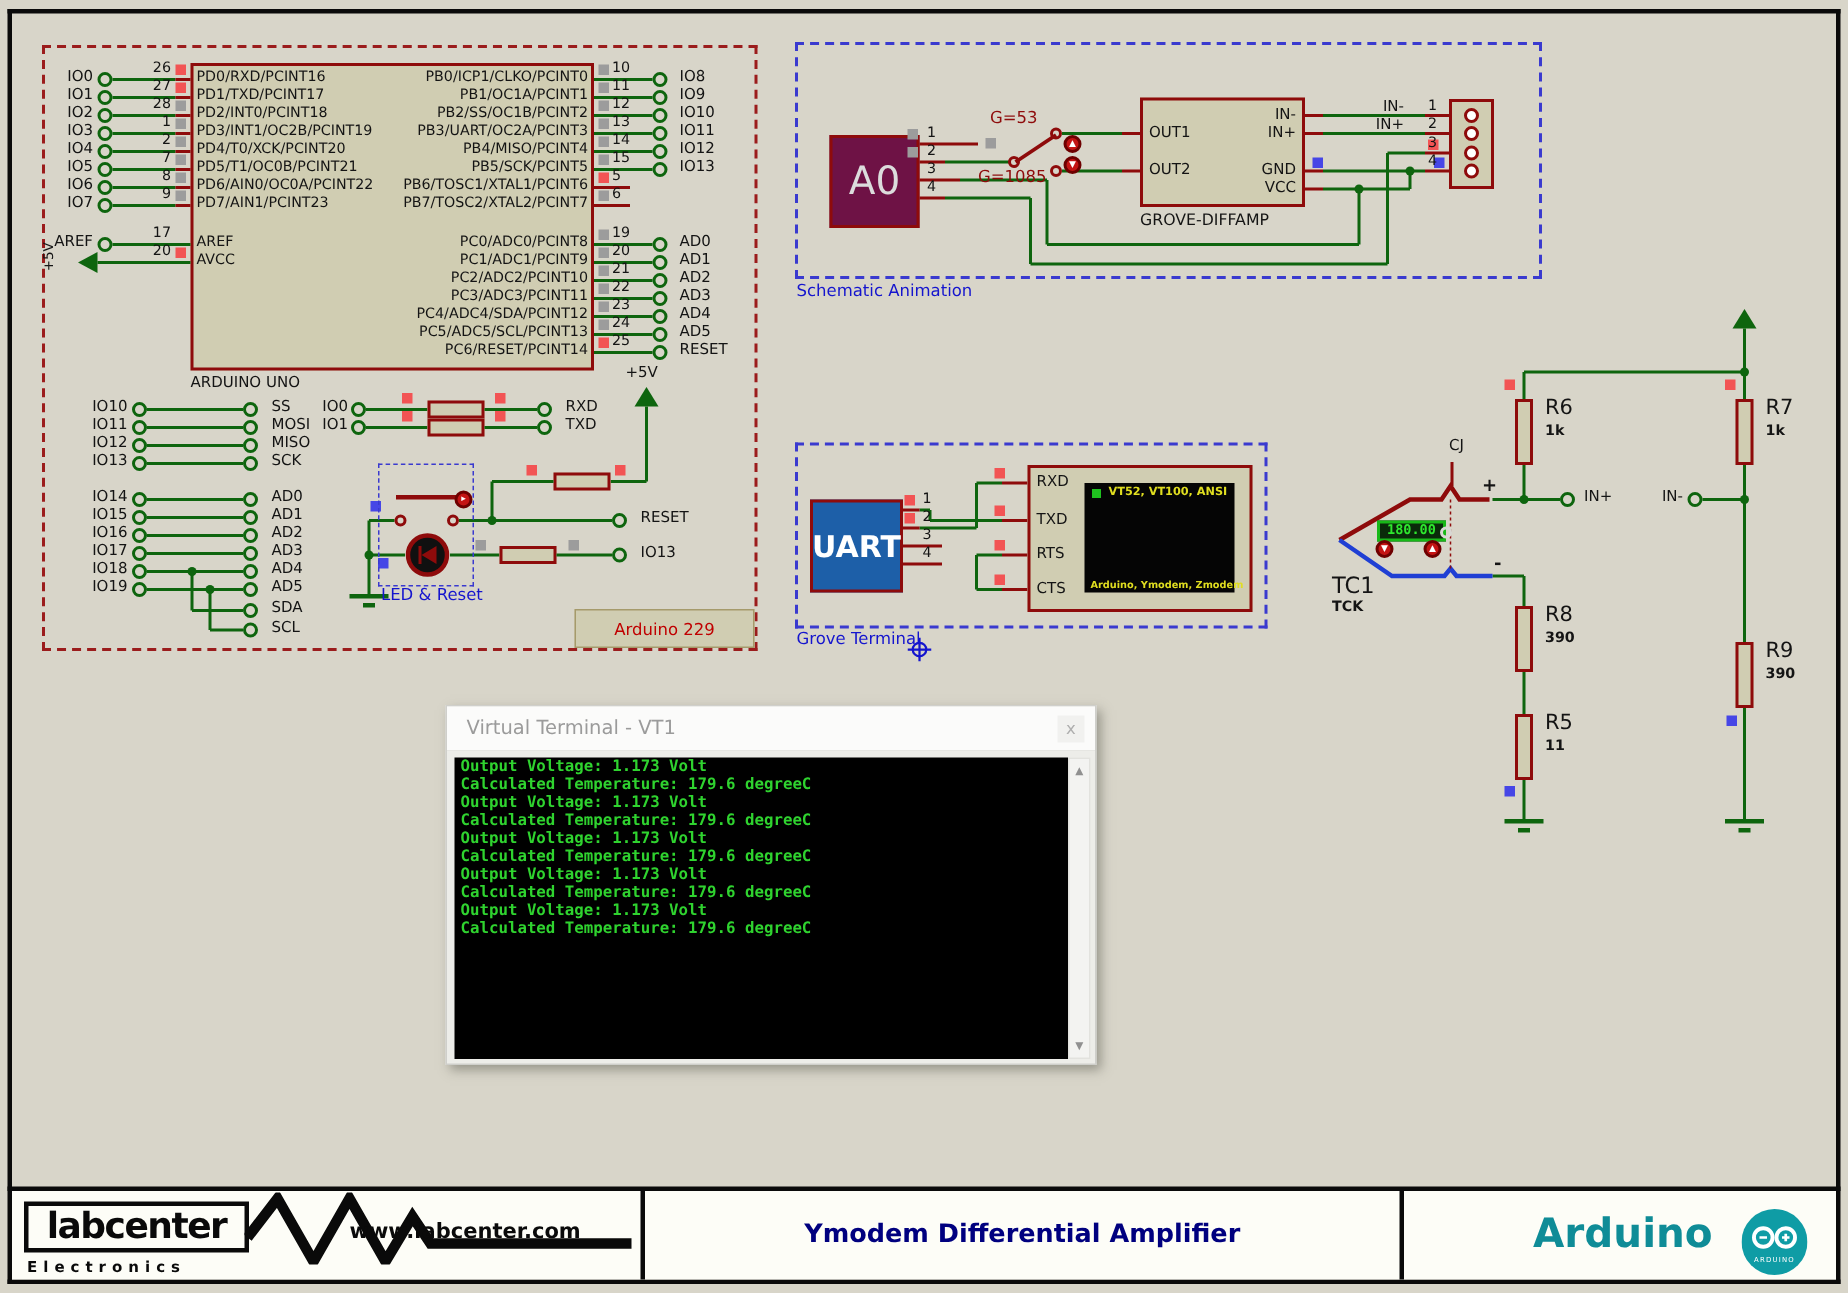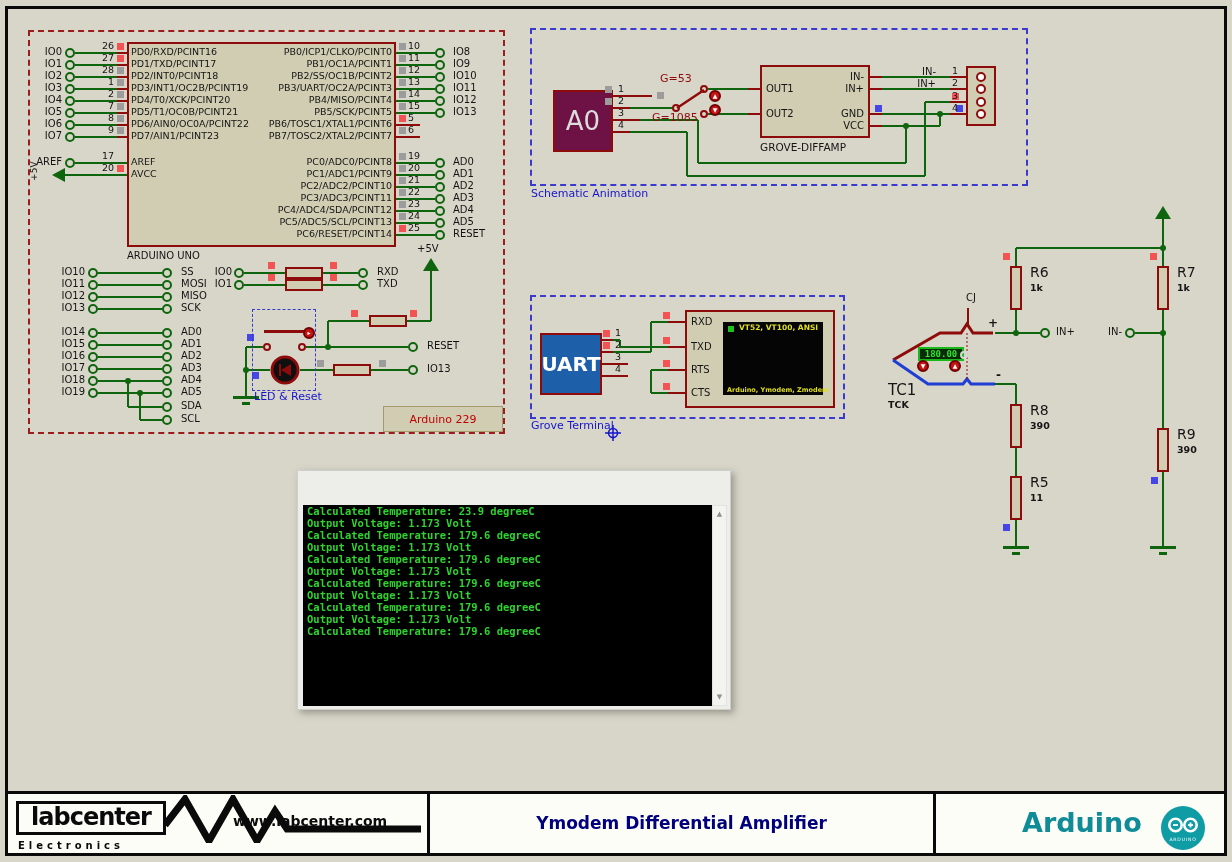--- a/index.html
+++ b/index.html
@@ -484,22 +484,25 @@
     <div style="position: absolute; left: 960px; top: 351px; width: 8px; height: 8px; border: 2px solid rgb(216, 216, 212); border-radius: 50%; background: transparent; box-sizing: border-box;"></div>
     <div style="position: absolute; left: 917px; top: 360px; width: 12px; height: 12px; border-radius: 50%; background: rgb(196, 20, 20); border: 2px solid rgb(110, 0, 0); box-sizing: border-box; color: rgb(255, 255, 255); font-size: 6px; line-height: 8px; text-align: center;">▼</div>
     <div style="position: absolute; left: 949px; top: 360px; width: 12px; height: 12px; border-radius: 50%; background: rgb(196, 20, 20); border: 2px solid rgb(110, 0, 0); box-sizing: border-box; color: rgb(255, 255, 255); font-size: 6px; line-height: 8px; text-align: center;">▲</div>
     <div style="position: absolute; left: 888px; top: 382px; font: 15px / 1.15 &quot;DejaVu Sans&quot;, sans-serif; color: rgb(20, 20, 20); white-space: nowrap;">TC1</div>
     <div style="position: absolute; left: 888px; top: 400px; font: bold 9.5px / 1.15 &quot;DejaVu Sans&quot;, sans-serif; color: rgb(20, 20, 20); white-space: nowrap;">TCK</div>
     <div style="position: absolute; left: 988px; top: 317px; font: bold 12px / 1.15 &quot;DejaVu Sans&quot;, sans-serif; color: rgb(20, 20, 20); white-space: nowrap;">+</div>
     <div style="position: absolute; left: 996px; top: 369px; font: bold 12px / 1.15 &quot;DejaVu Sans&quot;, sans-serif; color: rgb(20, 20, 20); white-space: nowrap;">-</div>
   </div>
 
 <div id="vt-window">
+  <div id="vt-titlebar">
+    <span id="vt-title">Virtual Terminal - VT1</span>
+    <div id="vt-close">x</div>
+  </div>
   <div id="vt-screen">
-      <div style="color: rgb(47, 211, 47);">Calculated Temperature: 23.9 degreeC</div>
       <div style="color: rgb(47, 211, 47);">Output Voltage: 1.173 Volt</div>
       <div style="color: rgb(47, 211, 47);">Calculated Temperature: 179.6 degreeC</div>
       <div style="color: rgb(47, 211, 47);">Output Voltage: 1.173 Volt</div>
       <div style="color: rgb(47, 211, 47);">Calculated Temperature: 179.6 degreeC</div>
       <div style="color: rgb(47, 211, 47);">Output Voltage: 1.173 Volt</div>
       <div style="color: rgb(47, 211, 47);">Calculated Temperature: 179.6 degreeC</div>
       <div style="color: rgb(47, 211, 47);">Output Voltage: 1.173 Volt</div>
       <div style="color: rgb(47, 211, 47);">Calculated Temperature: 179.6 degreeC</div>
       <div style="color: rgb(47, 211, 47);">Output Voltage: 1.173 Volt</div>
       <div style="color: rgb(47, 211, 47);">Calculated Temperature: 179.6 degreeC</div>

